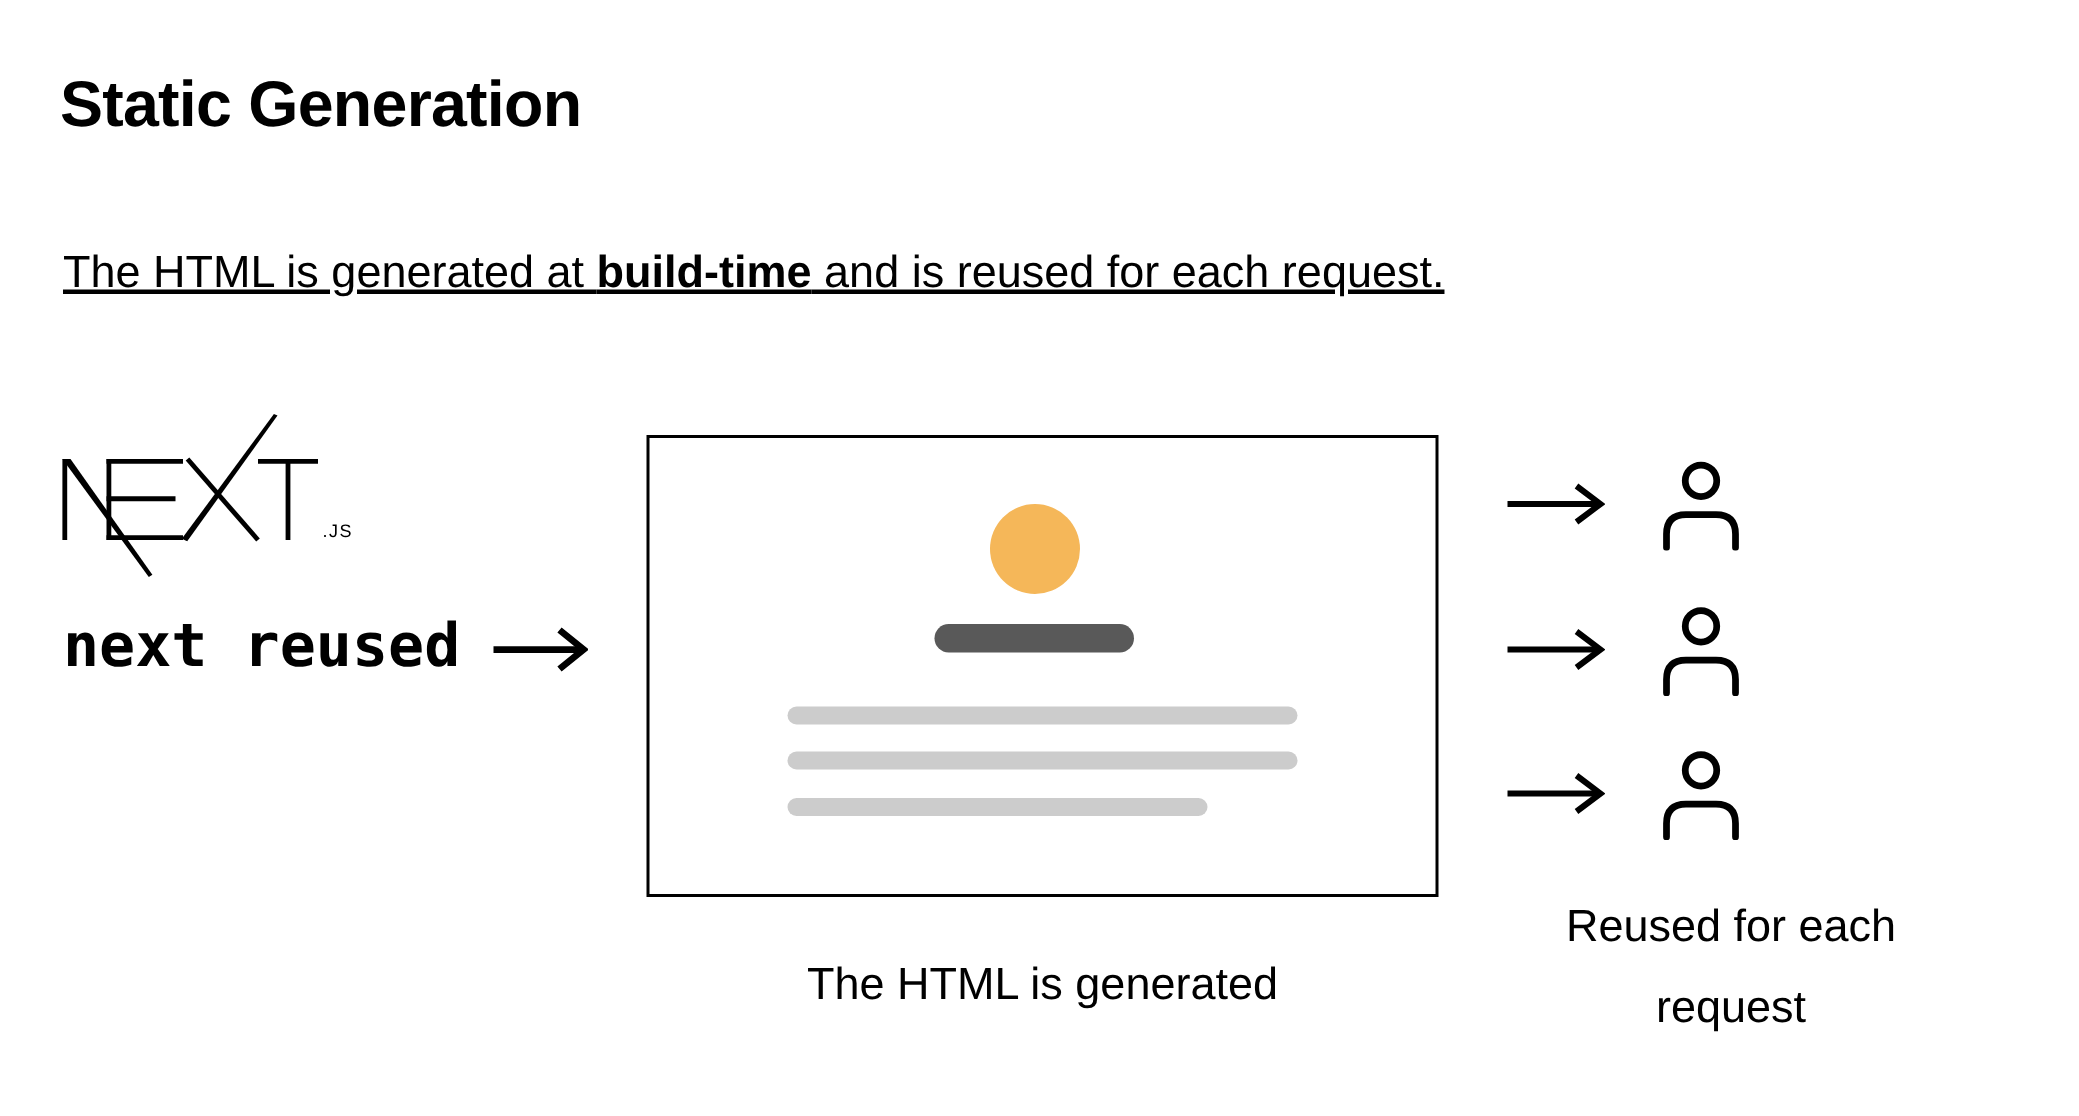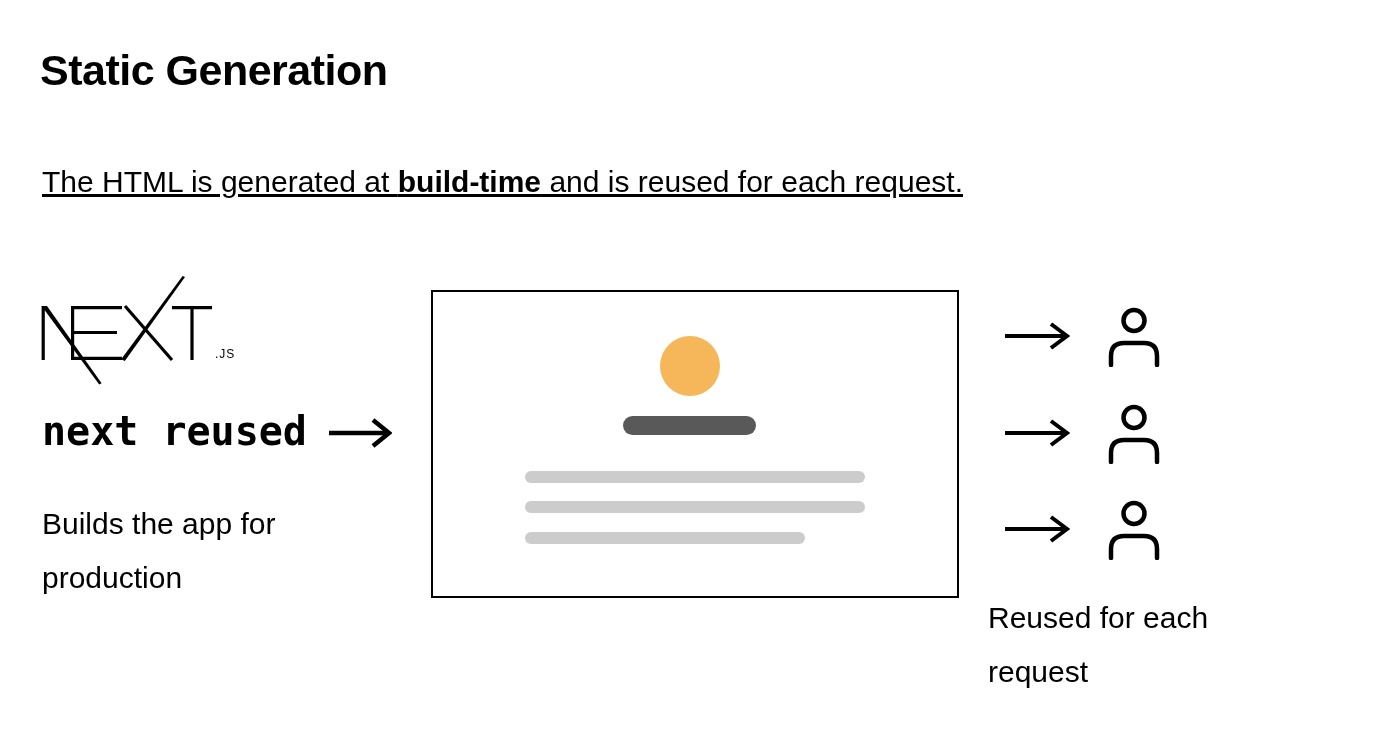--- a/index.html
+++ b/index.html
@@ -112,23 +112,23 @@
   .flow-arrow{position:absolute; left:1004px;}
   .flow-arrow.r1{top:321px;}
   .flow-arrow.r2{top:418px;}
   .flow-arrow.r3{top:514px;}
   .user{position:absolute; left:1108px;}
   .user.r1{top:307px;}
   .user.r2{top:404px;}
   .user.r3{top:500px;}
   .right-caption{
     position:absolute;
-    left:988px; top:591px;
+    left:1027px; top:591px;
     width:254px;
-    text-align:left;
+    text-align:center;
     font-size:30px;
     line-height:54px;
   }
   svg{display:block;}
 </style>
 </head>
 <body>
 
 <div class="stage">
 
@@ -158,30 +158,30 @@
     <text x="177" y="82" font-size="12" letter-spacing="1" fill="#000" font-family="'Liberation Sans', sans-serif">.JS</text>
   </svg>
 
   <div class="command">next reused</div>
 
   <svg class="cmd-arrow" viewBox="0 0 64 32" width="64" height="32">
     <path d="M 1 16 H 60" stroke="#000" stroke-width="4.5" fill="none"></path>
     <path d="M 45 3 L 61 16 L 45 29" stroke="#000" stroke-width="4.5" fill="none" stroke-linejoin="miter"></path>
   </svg>
 
-  <div class="build-desc">Builds the app for production</div>
 
   <div class="page-box">
     <div class="mock-circle"></div>
     <div class="mock-title-bar"></div>
     <div class="mock-line l1"></div>
     <div class="mock-line l2"></div>
     <div class="mock-line l3"></div>
   </div>
 
+  <div class="center-caption">The HTML is generated</div>
 
   <svg class="flow-arrow r1" viewBox="0 0 66 30" width="66" height="30">
     <path d="M 1 15 H 62" stroke="#000" stroke-width="4" fill="none"></path>
     <path d="M 47 3 L 63 15 L 47 27" stroke="#000" stroke-width="4" fill="none" stroke-linejoin="miter"></path>
   </svg>
   <svg class="flow-arrow r2" viewBox="0 0 66 30" width="66" height="30">
     <path d="M 1 15 H 62" stroke="#000" stroke-width="4" fill="none"></path>
     <path d="M 47 3 L 63 15 L 47 27" stroke="#000" stroke-width="4" fill="none" stroke-linejoin="miter"></path>
   </svg>
   <svg class="flow-arrow r3" viewBox="0 0 66 30" width="66" height="30">

